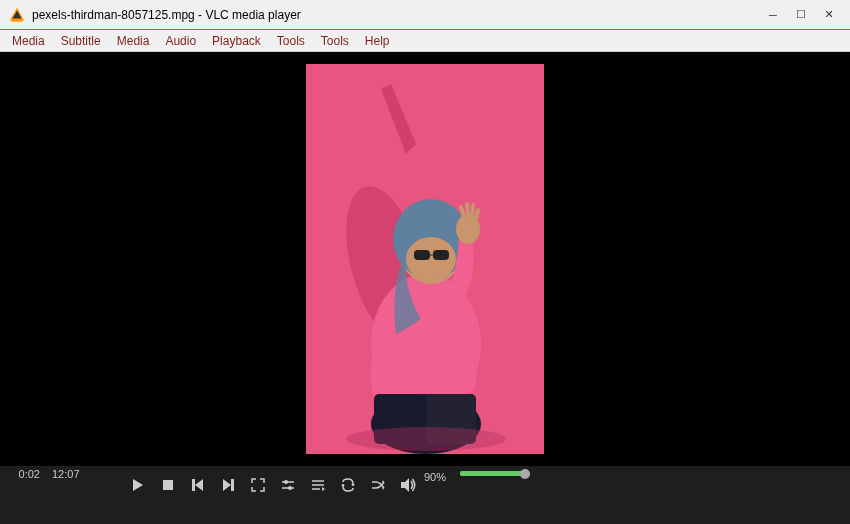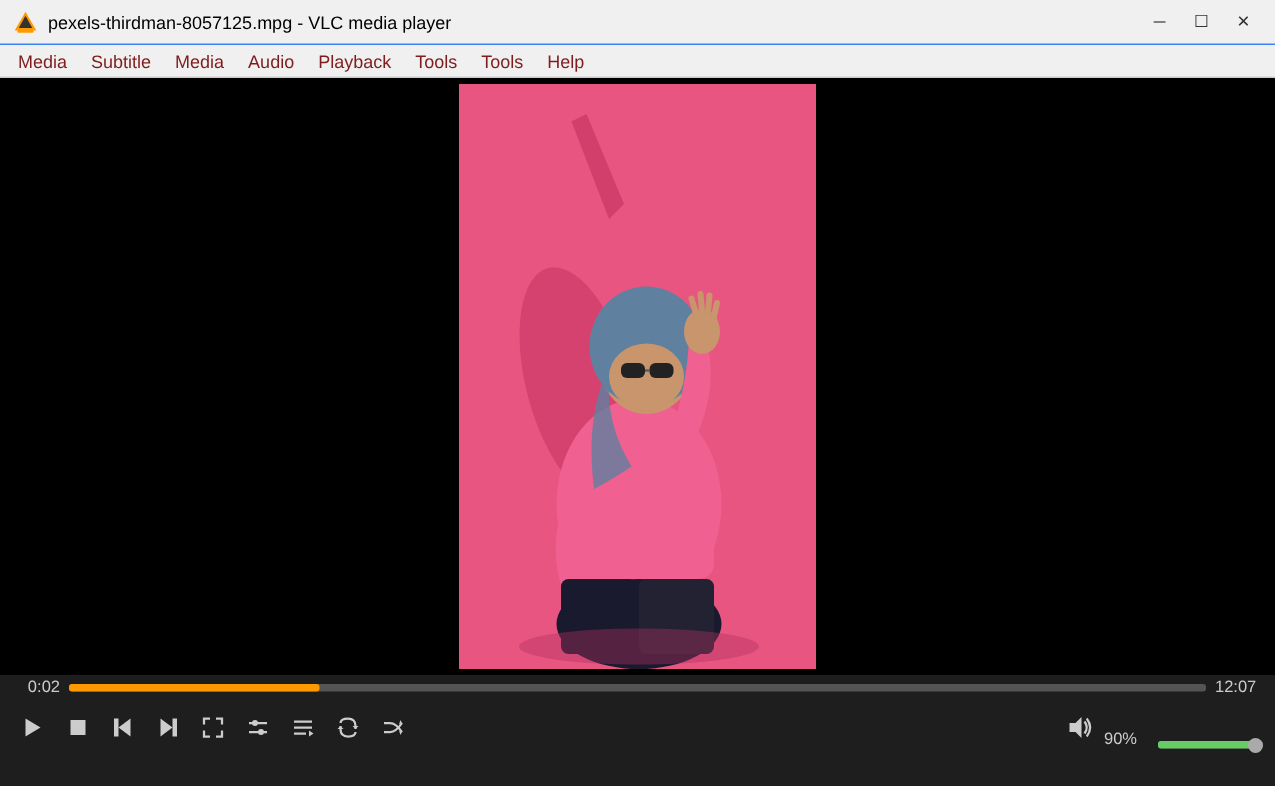--- a/index.html
+++ b/index.html
@@ -90,24 +90,25 @@
     #video-center::before {
       content: '';
       position: absolute;
       inset: 0;
       background: #e85580;
     }
     
 
     
     #controls-area {
-      height: 74px;
+      height: 58px;
       background: #1e1e1e;
       display: flex;
-      flex-direction: column;
+      flex-direction: row;
+      gap: 24px;
     }
 
     
     #progress-bar-container {
       height: 16px;
       display: flex;
       align-items: center;
       padding: 0 8px;
       gap: 6px;
     }
@@ -162,21 +163,21 @@
       border: none;
       flex-shrink: 0;
     }
     .ctrl-btn svg { width: 16px; height: 16px; fill: #ccc; }
 
     #spacer { flex: 1; }
 
     
     #volume-area {
       display: flex;
-      align-items: flex-end;
+      align-items: flex-start;
       gap: 4px;
     }
     #volume-icon-btn {
       width: 24px;
       height: 28px;
       display: flex;
       align-items: center;
       justify-content: center;
       cursor: pointer;
       color: #ccc;

